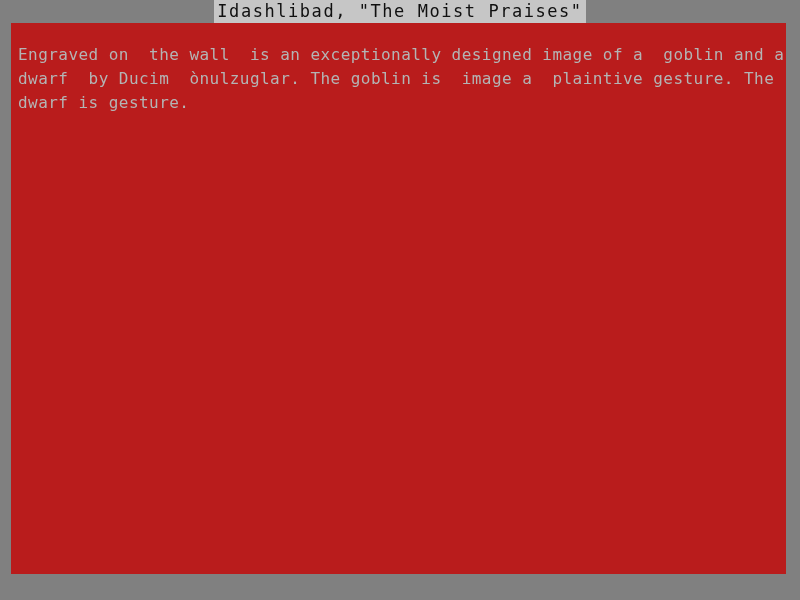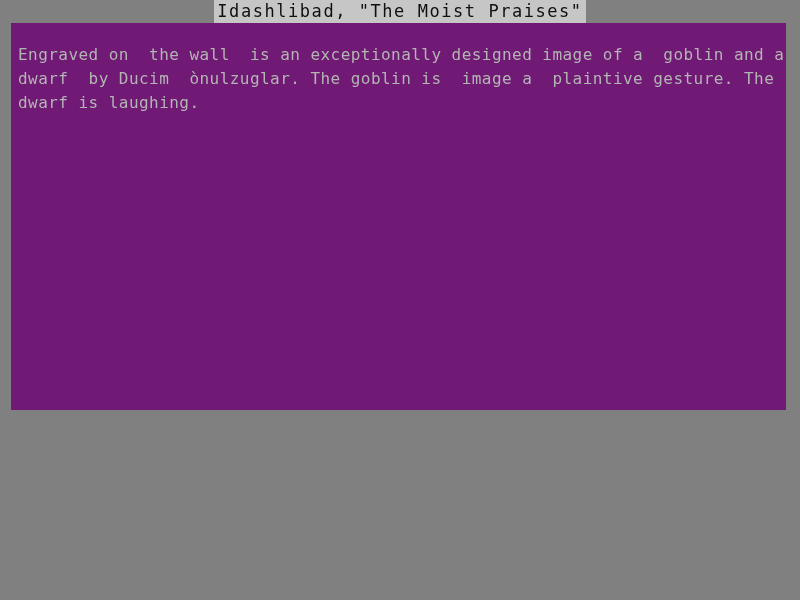--- a/index.html
+++ b/index.html
@@ -45,22 +45,22 @@
     white-space: pre;
     font-weight: normal;
   }
 
   
   #content-area {
     position: absolute;
     left: 11px;
     top: 23px;
     width: 775px;
-    height: 387px;
-    background: #701a75;
+    height: 551px;
+    background: #b91c1c;
     overflow: hidden;
   }
 
   #text-block {
     position: absolute;
     left: 7px;
     top: 20px;
     width: 768px;
   }
 
@@ -81,17 +81,17 @@
 <div id="app-window">
 
   <div id="titlebar">
     <div id="titlebar-strip">Idashlibad, "The Moist Praises"</div>
   </div>
 
   <div id="content-area">
     <div id="text-block">
       <div class="text-line">Engraved on  the wall  is an exceptionally designed image of a  goblin and a</div>
       <div class="text-line">dwarf  by Ducim  ònulzuglar. The goblin is  image a  plaintive gesture. The</div>
-      <div class="text-line">dwarf is laughing.</div>
+      <div class="text-line">dwarf is gesture.</div>
     </div>
   </div>
 
 </div>
 
 </body></html>

